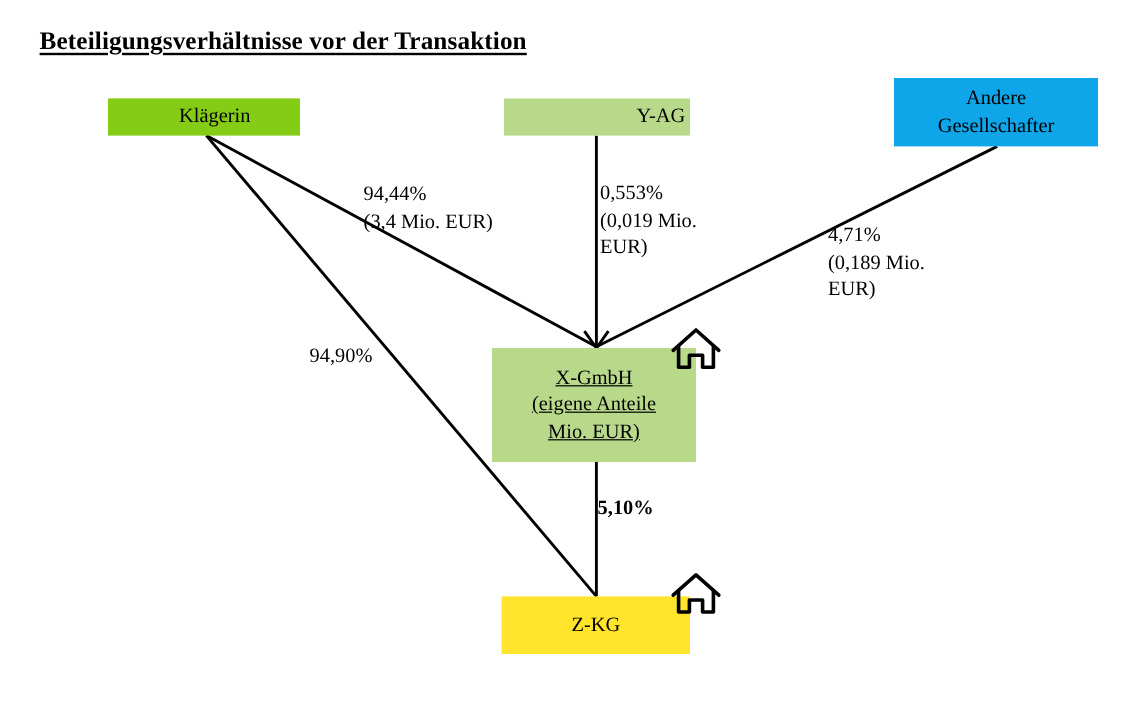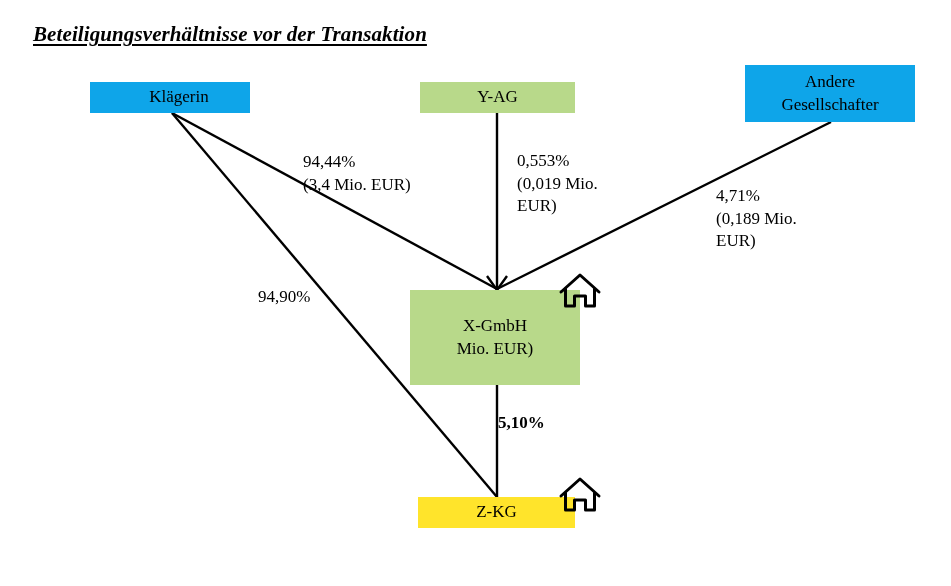--- a/index.html
+++ b/index.html
@@ -33,53 +33,52 @@
   .title {
     position: absolute;
     left: 33px;
     top: 22px;
     font-size: 21px;
     font-weight: bold;
     letter-spacing: 0.1px;
     text-decoration: underline;
     text-underline-offset: 3px;
     white-space: nowrap;
-    font-style: italic;
   }
   .node {
     position: absolute;
     box-sizing: border-box;
     display: flex;
     flex-direction: column;
     align-items: center;
     justify-content: center;
     text-align: center;
     font-size: 17px;
     line-height: 1.32;
     padding: 2px 4px;
   }
   .node .ln { display: block; white-space: nowrap; }
 
   
   #node-klaegerin { left: 90px;  top: 82px;  width: 160px; height: 31px; }
   #node-yag       { left: 420px; top: 82px;  width: 155px; height: 31px; }
   #node-andere    { left: 745px; top: 65px;  width: 170px; height: 57px; }
-  #node-xgmbh     { left: 410px; top: 290px; width: 170px; height: 95px; }
-  #node-zkg       { left: 418px; top: 497px; width: 157px; height: 31px; }
+  #node-xgmbh     { left: 410px; top: 290px; width: 170px; height: 95px; text-decoration: underline; }
+  #node-zkg       { left: 418px; top: 497px; width: 157px; height: 48px; }
 
   .edge-label {
     position: absolute;
     font-size: 17px;
     line-height: 1.33;
     white-space: pre-line;
     text-align: left;
   }
   #lbl-klaegerin-x { left: 303px; top: 151px; }
-  #lbl-yag-x       { left: 500px; top: 150px; padding-left: 17px; }
-  #lbl-andere-x    { left: 716px; top: 185px; }
+  #lbl-yag-x       { left: 500px; top: 150px; }
+  #lbl-andere-x    { left: 690px; top: 185px; }
   #lbl-klaegerin-z { left: 258px; top: 286px; }
   #lbl-x-z         { left: 498px; top: 412px; font-weight: bold; }
 
   .house {
     position: absolute;
   }
   #house-x   { left: 558px; top: 272px; width: 44px; height: 38px; }
   #house-z   { left: 558px; top: 476px; width: 44px; height: 38px; }
 </style>
 </head>
@@ -96,35 +95,36 @@
     <line x1="172" y1="113" x2="497" y2="497" stroke="#000000" stroke-width="2.4"></line>
 
     <line x1="497" y1="113" x2="497" y2="289" stroke="#000000" stroke-width="2.4"></line>
     <polyline points="487,276 497,290 507,276" fill="none" stroke="#000000" stroke-width="2.4"></polyline>
 
     <line x1="831" y1="122" x2="497" y2="289" stroke="#000000" stroke-width="2.4"></line>
 
     <line x1="497" y1="385" x2="497" y2="497" stroke="#000000" stroke-width="2.4"></line>
   </svg>
 
-  <div class="node" id="node-klaegerin" style="background:#0ea5e9;padding-left:22px;">
+  <div class="node" id="node-klaegerin" style="background:#84cc16;padding-left:22px;">
     <span class="ln">Klägerin</span>
   </div>
 
-  <div class="node" id="node-yag" style="background:#b8d98a;">
+  <div class="node" id="node-yag" style="background:#b8d98a;align-items:flex-end;">
     <span class="ln">Y-AG</span>
   </div>
 
   <div class="node" id="node-andere" style="background:#0ea5e9;">
     <span class="ln">Andere</span>
     <span class="ln">Gesellschafter</span>
   </div>
 
   <div class="node" id="node-xgmbh" style="background:#b8d98a;">
     <span class="ln">X-GmbH</span>
+    <span class="ln">(eigene Anteile</span>
     <span class="ln">Mio. EUR)</span>
   </div>
 
   <div class="node" id="node-zkg" style="background:#ffe42b;">
     <span class="ln">Z-KG</span>
   </div>
 
   <div class="edge-label" id="lbl-klaegerin-x">94,44%
 (3,4 Mio. EUR)</div>
 

